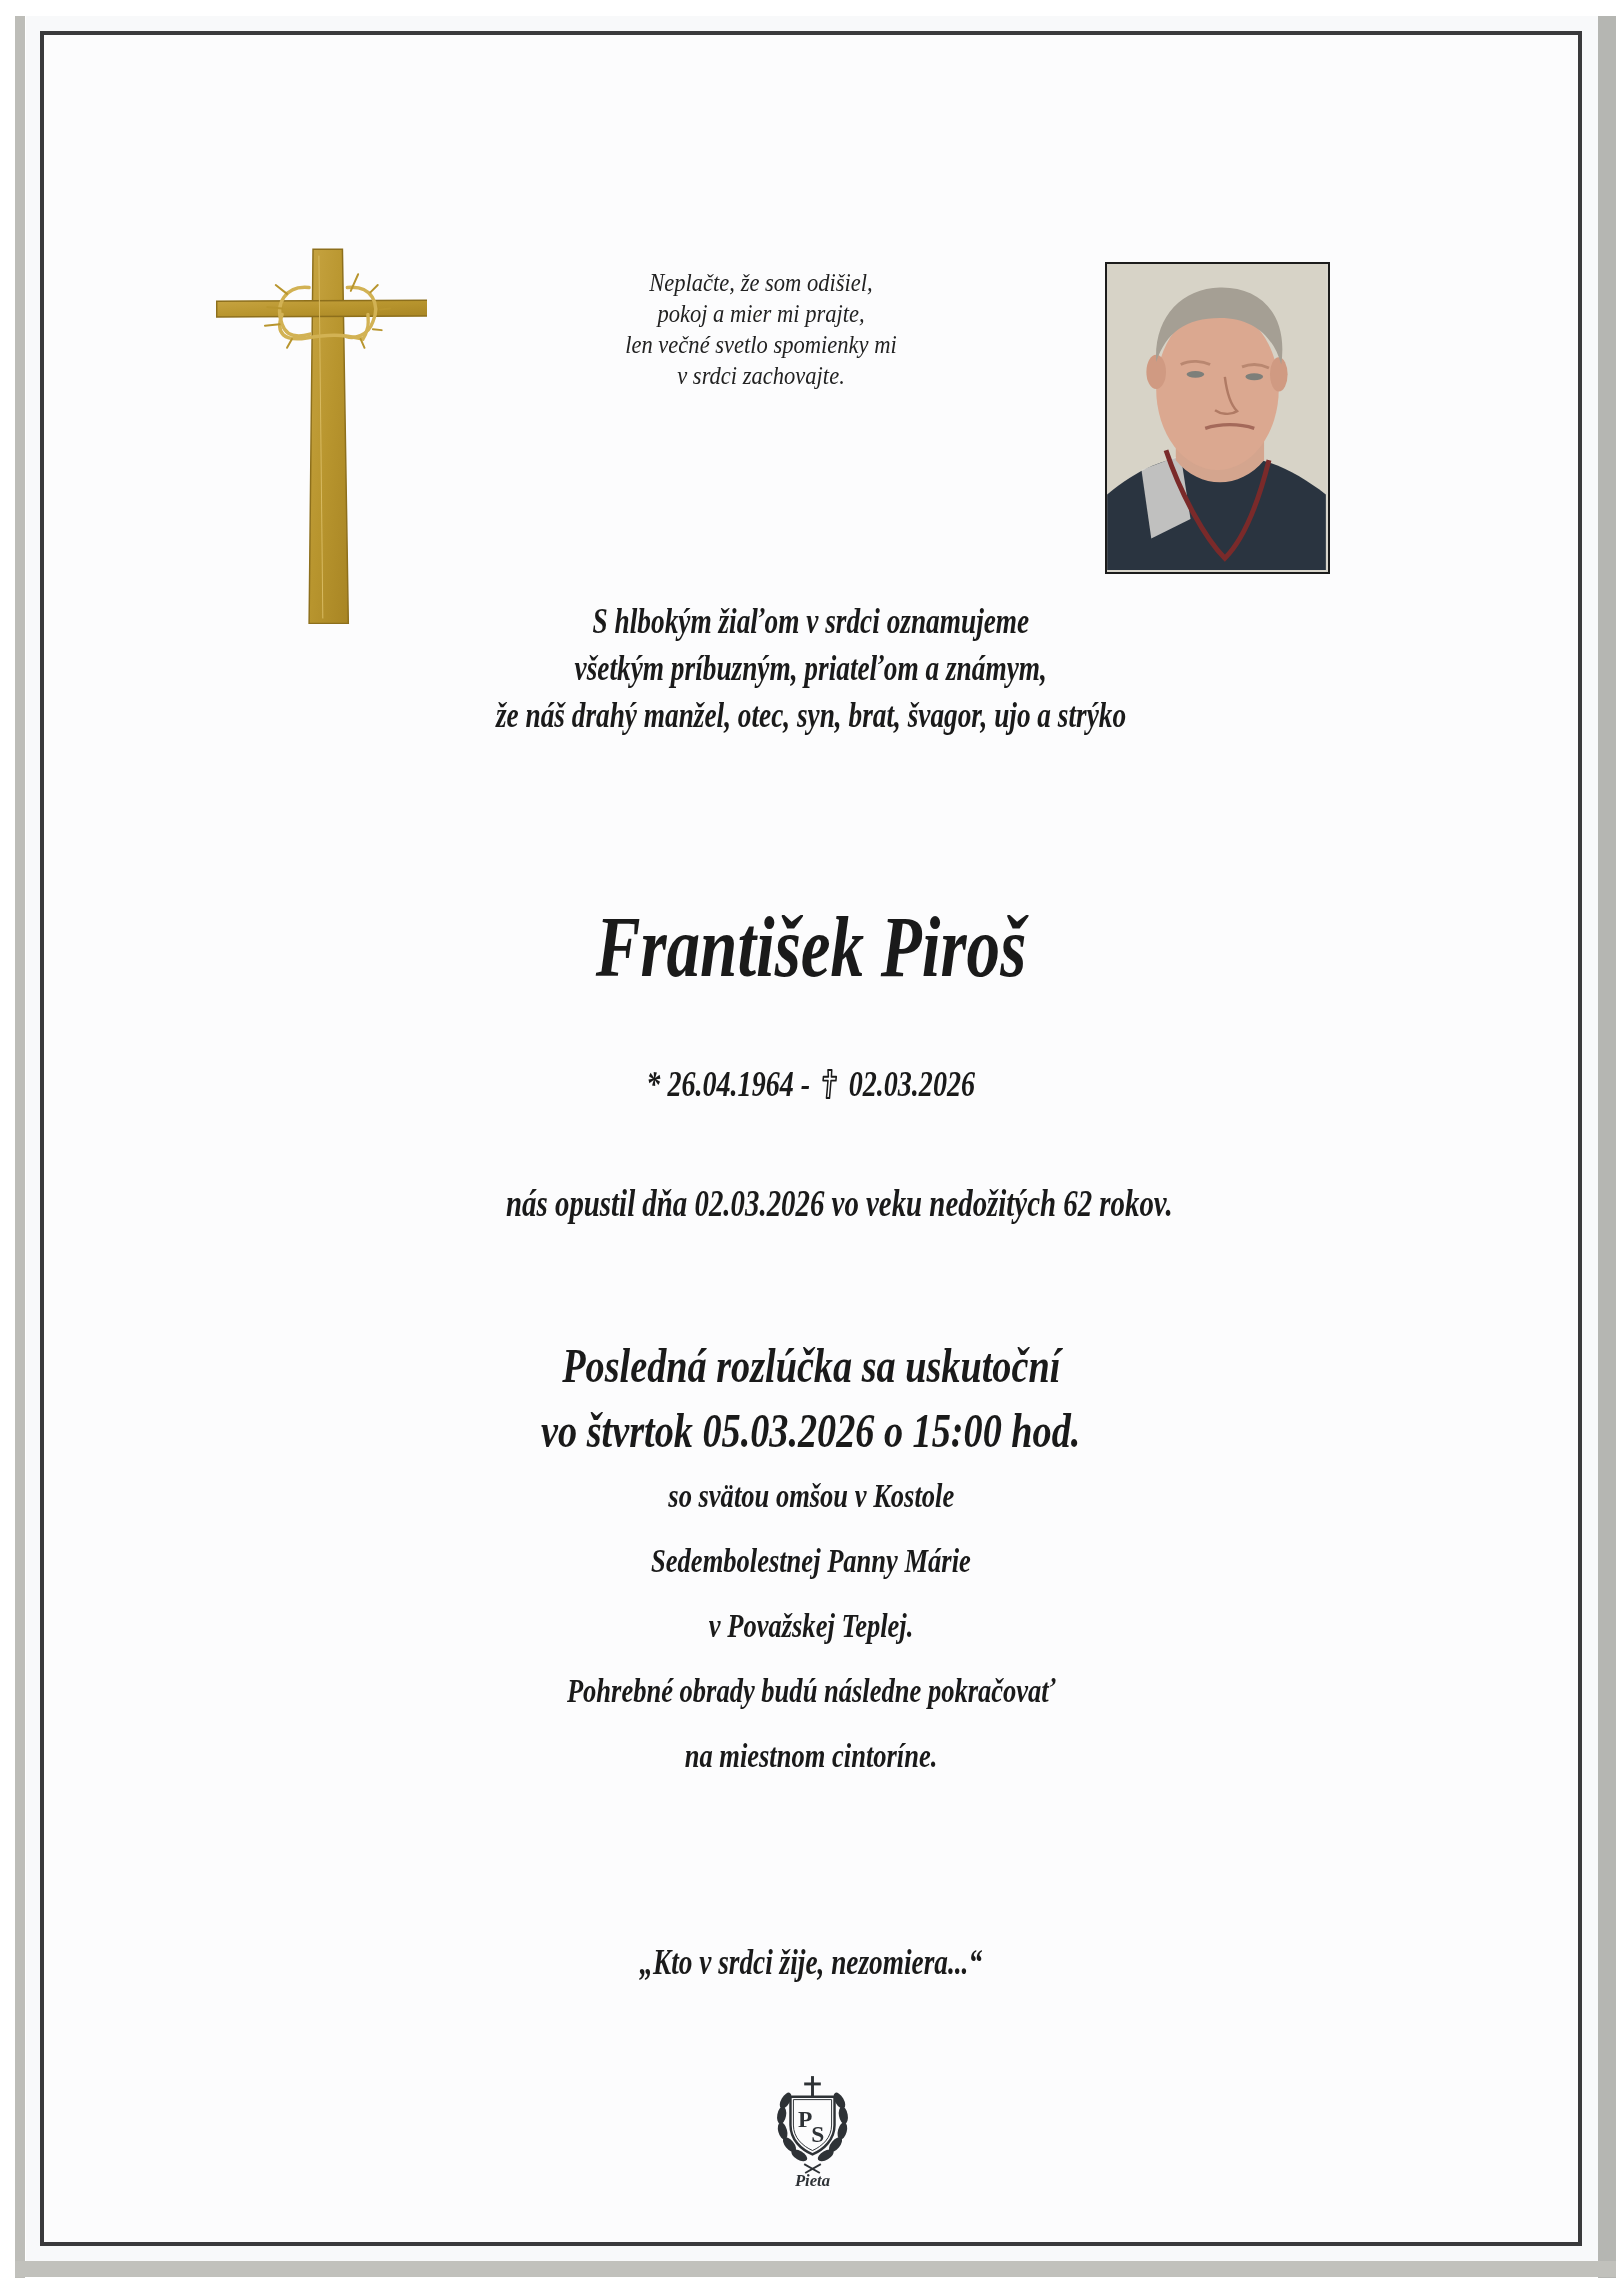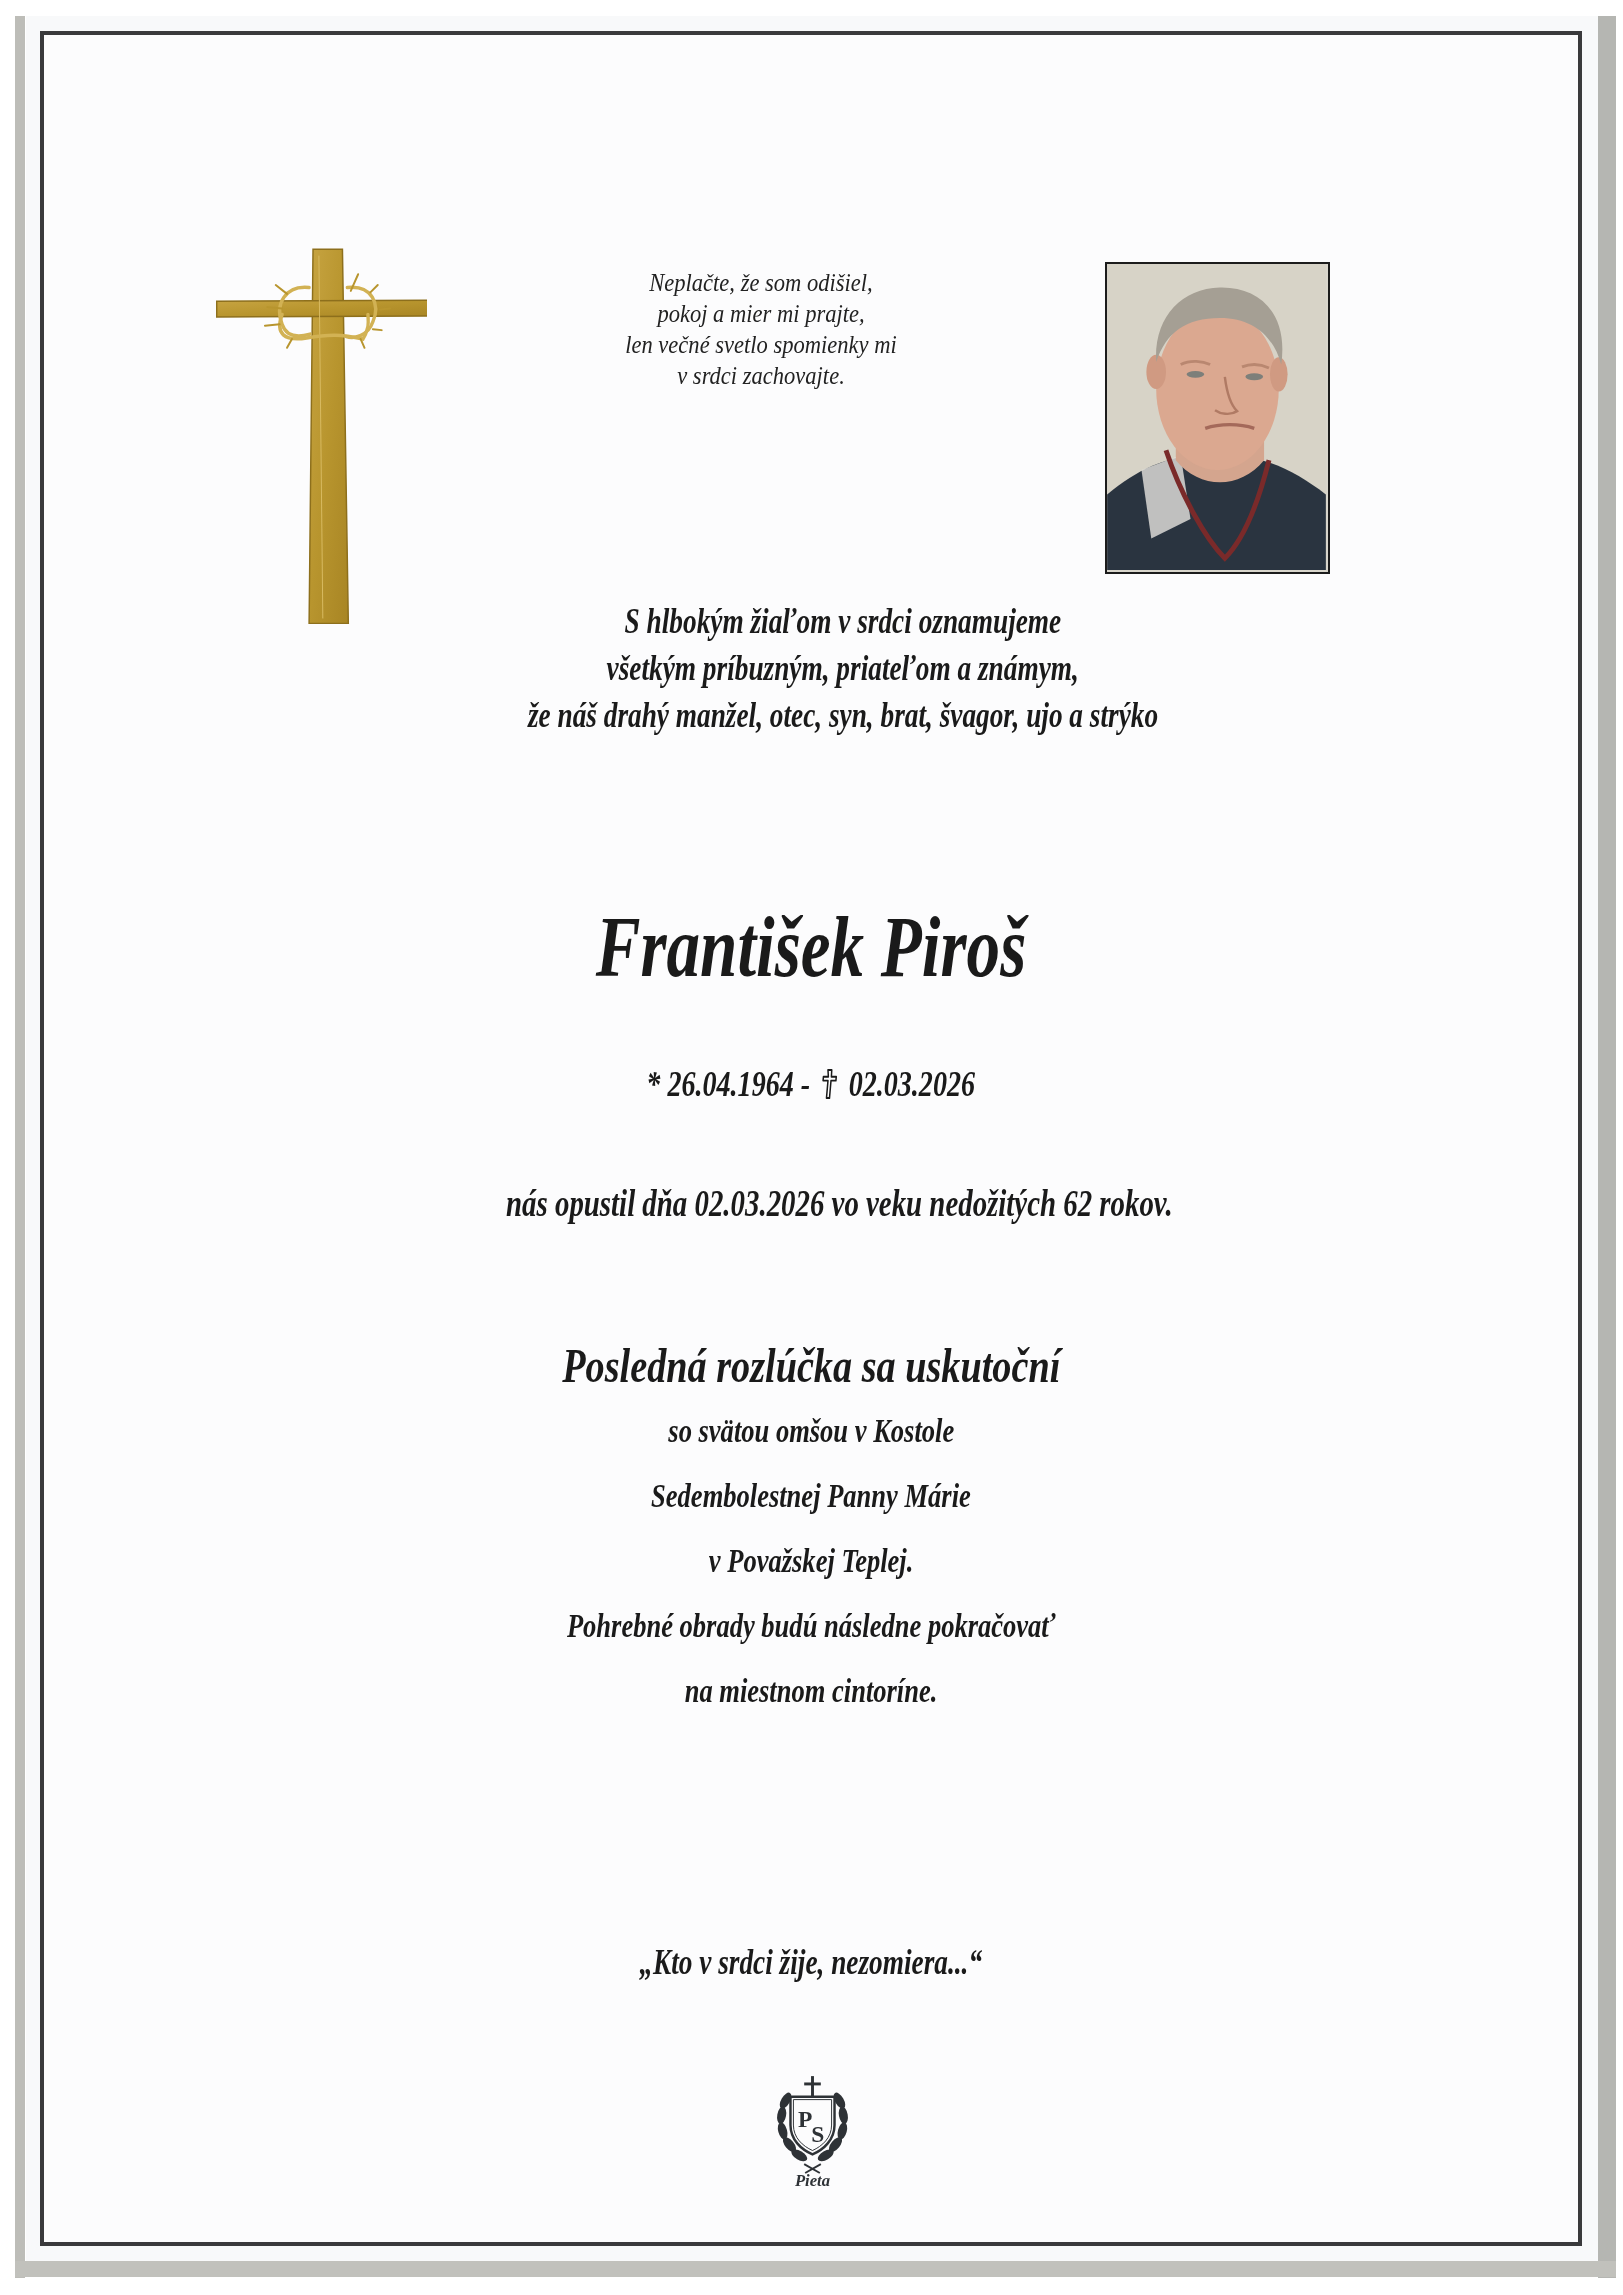--- a/index.html
+++ b/index.html
@@ -39,21 +39,21 @@
 
   .photo {
     position: absolute; left: 1105px; top: 262px; width: 225px; height: 312px;
     box-sizing: border-box; border: 2.9px solid #1c1c1c; overflow: hidden;
     background: #d9d6cc;
   }
 
   .centered { position: absolute; left: 40px; width: 1542px; text-align: center; font-style: italic; font-weight: bold; }
   .condensed { display: inline-block; transform: scaleX(0.78); transform-origin: center; white-space: nowrap; }
 
-  .announce { top: 598px; font-size: 35px; line-height: 47px; padding-left: 32px; }
+  .announce { top: 598px; font-size: 35px; line-height: 47px; }
   .name { top: 861px; font-size: 86px; line-height: 98px; margin-top: 37px; }
   .dates { top: 1017px; font-size: 36px; line-height: 49px; font-weight: bold; margin-top: 43px; }
   .dates .cross-glyph { display: inline-block; width: 21.6px; height: 30px; vertical-align: -2.9px; margin: 0 4.9px; }
   .passed { top: 1179px; font-size: 37px; line-height: 49px; padding-left: 28px; }
   .service { top: 1333px; font-size: 49px; line-height: 65px; }
   .service .small { font-size: 34px; }
   .closing { top: 1939px; font-size: 35px; line-height: 47px; }
 
   .logo { position: absolute; left: 766px; top: 2066px; width: 93px; height: 123px; }
 </style>
@@ -153,20 +153,21 @@
     <span>02.03.2026</span>
   </span>
 </div>
 
 <div class="centered passed">
   <span class="condensed">nás opustil dňa 02.03.2026 vo veku nedožitých 62  rokov.</span>
 </div>
 
 <div class="centered service">
   <div><span class="condensed">Posledná rozlúčka sa uskutoční</span></div>
+  <div><span class="condensed">vo štvrtok 05.03.2026 o 15:00 hod.</span></div>
   <div class="small"><span class="condensed">so svätou omšou v Kostole</span></div>
   <div class="small"><span class="condensed">Sedembolestnej Panny Márie</span></div>
   <div class="small"><span class="condensed">v Považskej Teplej.</span></div>
   <div class="small"><span class="condensed">Pohrebné obrady budú následne pokračovať</span></div>
   <div class="small"><span class="condensed">na miestnom cintoríne.</span></div>
 </div>
 
 <div class="centered closing">
   <div><span class="condensed">„Kto v srdci žije, nezomiera...“</span></div>
 </div>

